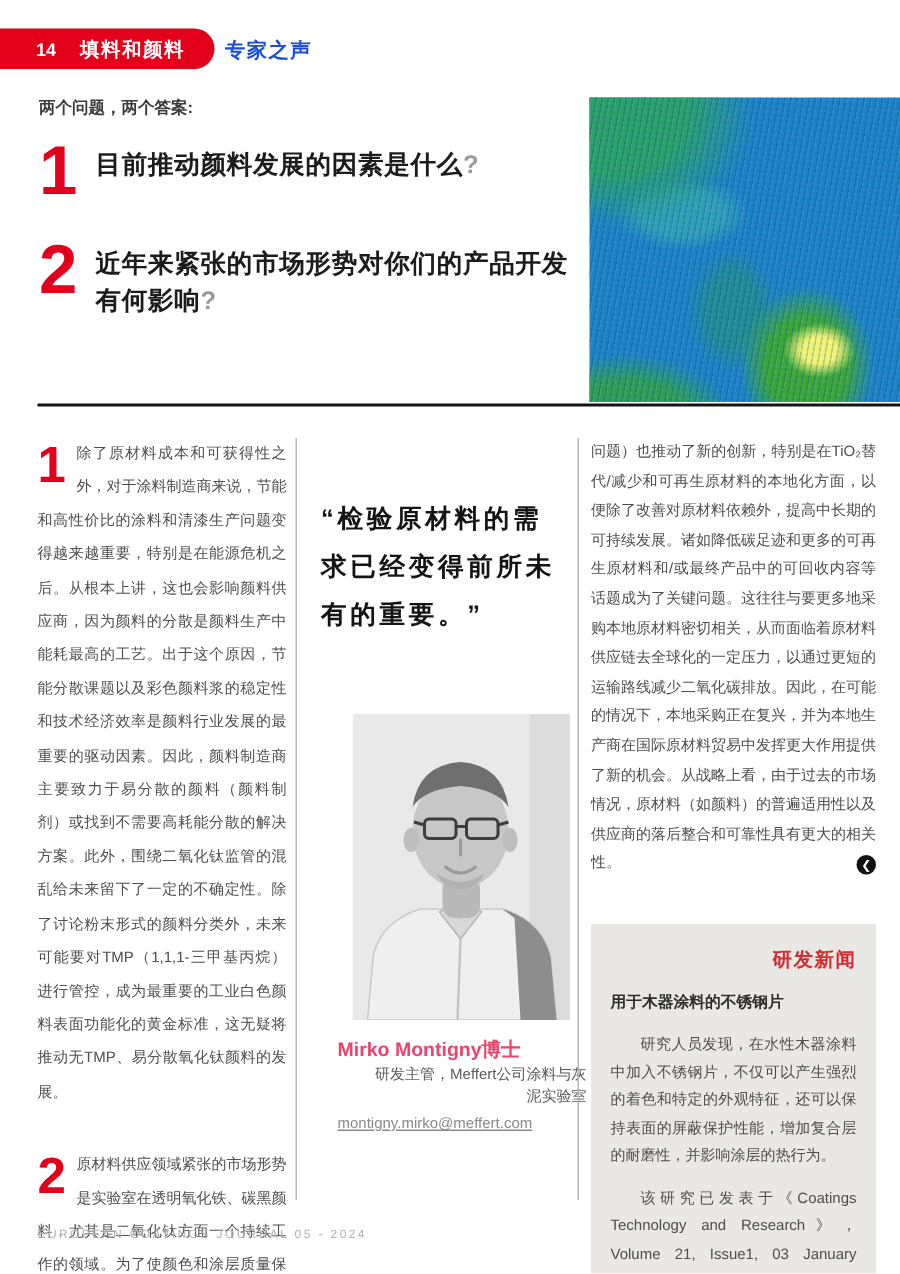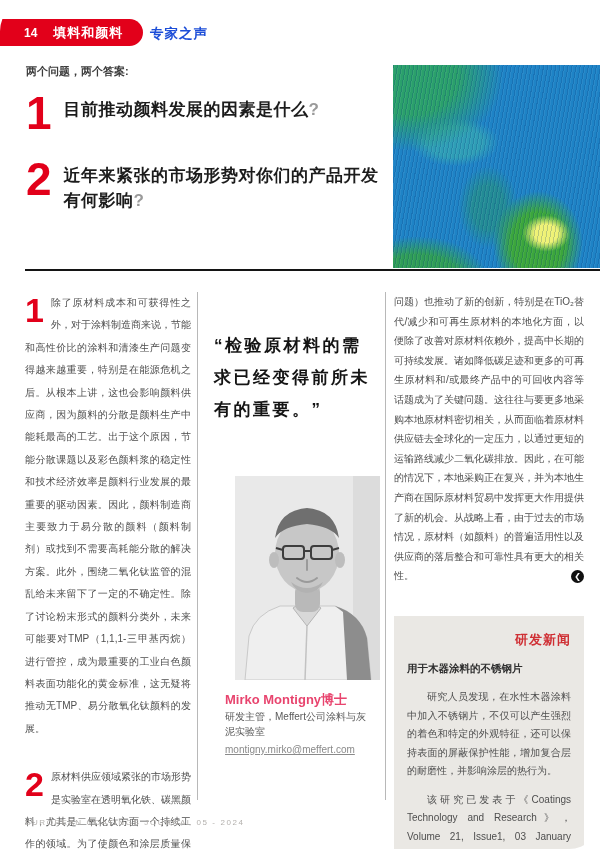--- a/index.html
+++ b/index.html
@@ -1,17 +1,17 @@
 <!DOCTYPE html>
 <html><head>
 <meta charset="utf-8">
 <style>
   html,body{margin:0;padding:0;background:#ffffff;}
   .page{position:relative;width:600px;height:849px;background:#fff;overflow:hidden;
-        font-family:"Liberation Sans","DejaVu Sans",sans-serif;color:#4e4e4e;border-radius:31px;}
+        font-family:"Liberation Sans","DejaVu Sans",sans-serif;color:#4e4e4e;}
 
   
   .badge{position:absolute;left:0;top:19px;height:27px;background:#e2001a;
          border-radius:0 14px 14px 0;display:flex;align-items:center;padding:0 20px 0 24px;}
   .badge .pagenum{color:#fff;font-size:12px;font-weight:bold;}
   .badge .section{color:#fff;font-size:13px;font-weight:bold;margin-left:16px;letter-spacing:1px;}
   .topic{position:absolute;left:150px;top:25px;color:#1d4ed8;font-size:13.5px;font-weight:bold;letter-spacing:1px;}
 
   .intro{position:absolute;left:26px;top:64px;font-size:11px;font-weight:bold;color:#3c3c3c;}
 
@@ -51,21 +51,21 @@
   .para{margin:0;}
   .para + .para{margin-top:26px;}
 
   
   .col2{position:absolute;left:212px;top:292px;width:170px;}
   .pullquote{margin:38px 2px 0 2px;text-align:left;font-size:17px;font-weight:bold;
              color:#141414;line-height:32px;letter-spacing:2.5px;}
   .photo{margin:50px 0 0 23px;width:145px;height:204px;display:block;}
   .caption{margin:12px 0 0 13px;font-size:10px;line-height:15px;}
   .caption .name{color:#e8446e;font-weight:bold;font-size:13px;}
-  .caption .role{color:#5a5a5a;margin-top:2px;width:150px;text-align:left;}
+  .caption .role{color:#5a5a5a;margin-top:2px;width:150px;text-align:right;margin-left:16px;}
   .caption .email{color:#8a8a8a;text-decoration:underline;margin-top:3px;display:inline-block;}
 
   
   .endmark{float:right;width:13px;height:13px;border-radius:50%;background:#111;color:#fff;
            font-size:8px;line-height:13px;text-align:center;margin-top:4px;font-weight:bold;}
 
   
   .newsbox{margin-top:30px;background:#eae8e4;padding:14px 13px 20px 13px;width:164px;}
   .newsbox .kicker{text-align:right;color:#cf2e33;font-size:13px;font-weight:bold;letter-spacing:1px;}
   .newsbox .ntitle{text-align:left;color:#2e2e2e;font-size:10.5px;font-weight:bold;margin-top:9px;}

